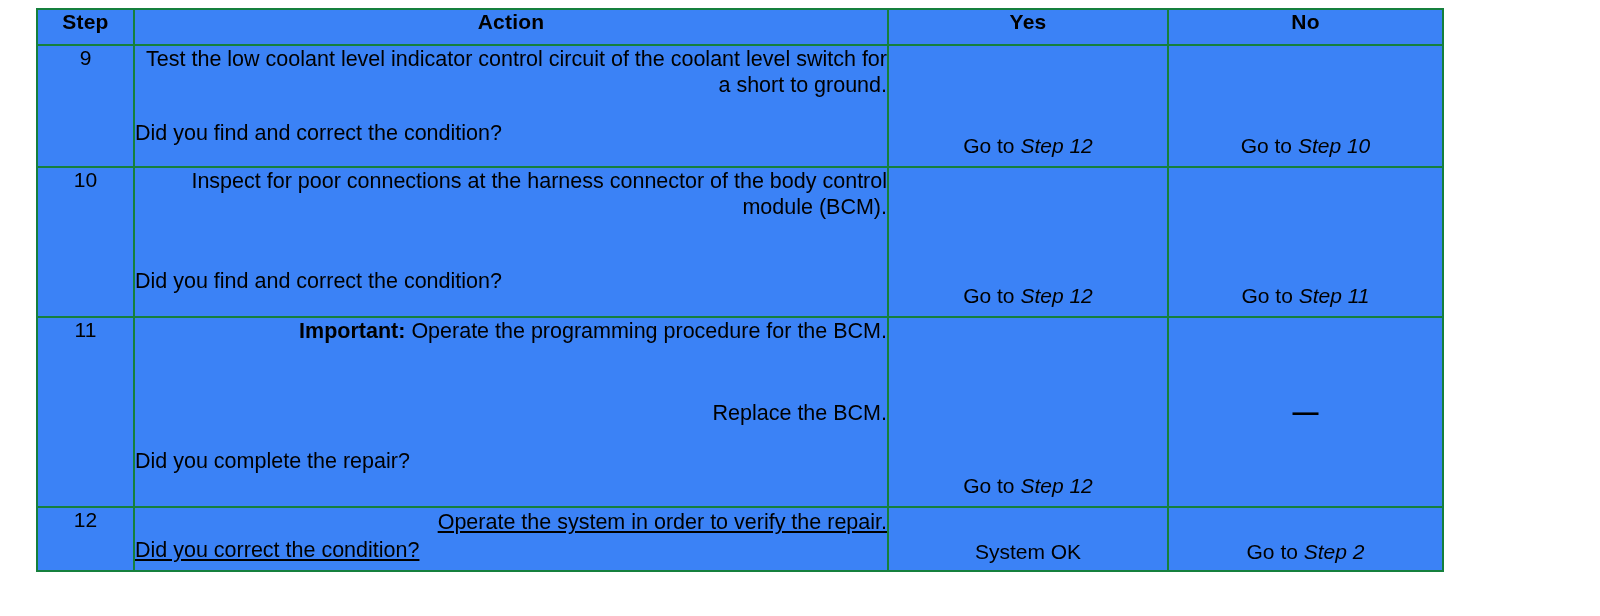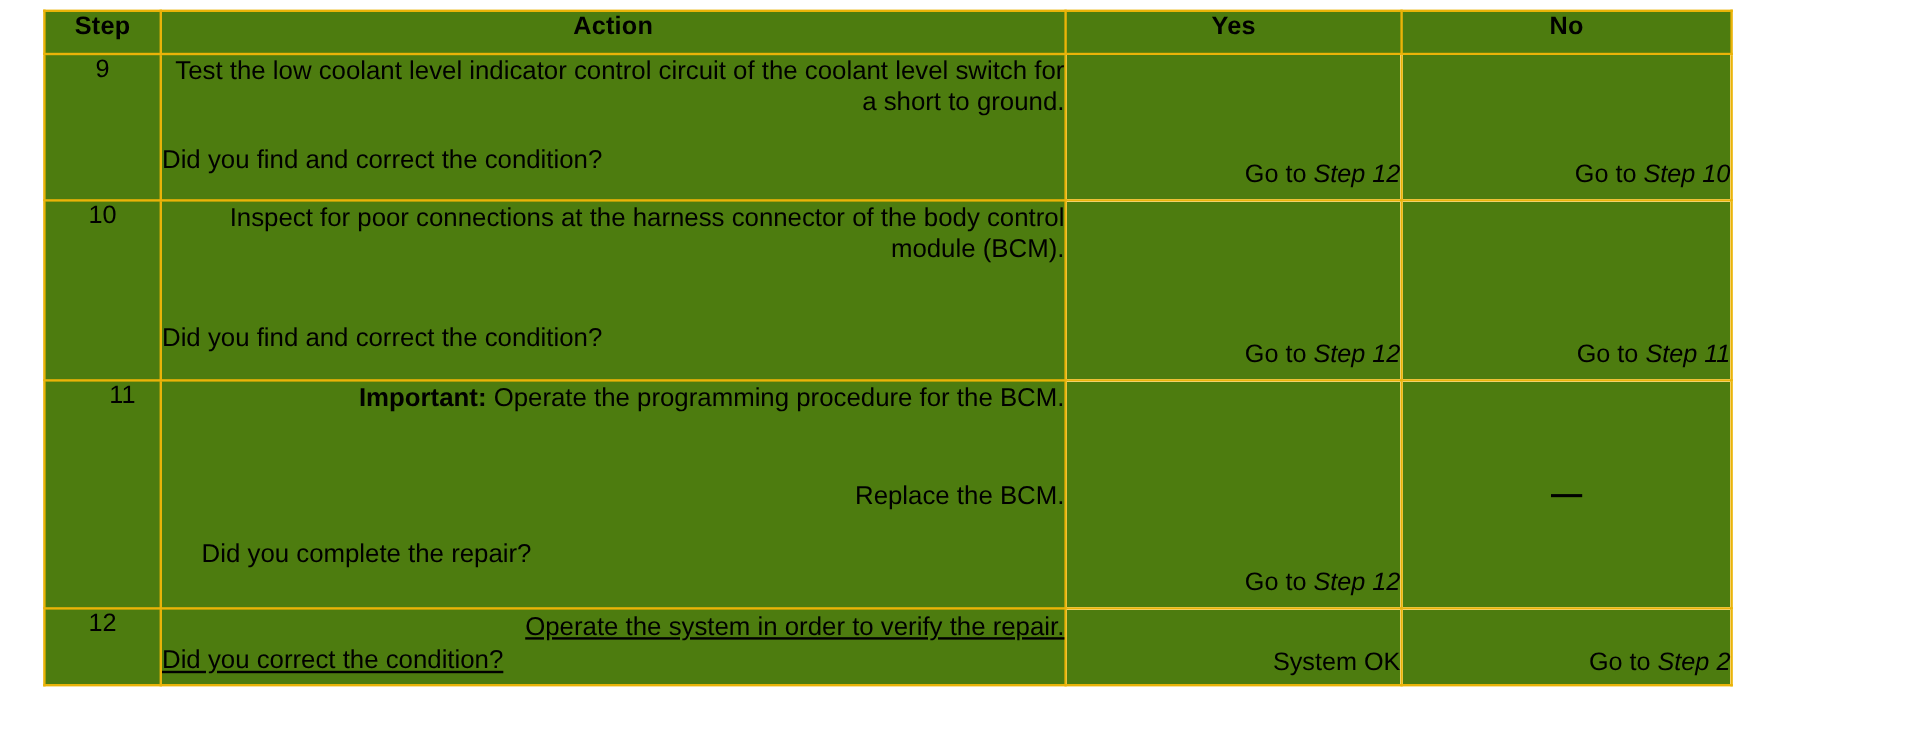--- a/index.html
+++ b/index.html
@@ -19,24 +19,24 @@
   }
   table.diag{
     position:absolute;
     left:36px; top:8px;
     width:1406px;
     border-collapse:collapse;
     table-layout:fixed;
     background:#fff;
   }
   table.diag td, table.diag th{
-    border:2px solid #eab308;
+    border:2px solid #15803d;
     padding:0;
     vertical-align:top;
-    background:#4d7c0f;
+    background:#3b82f6;
   }
   
   col.c-step{width:97px;}
   col.c-action{width:754px;}
   col.c-yes{width:280px;}
   col.c-no{width:275px;}
 
   thead th{
     height:34px;
     text-align:center;
@@ -64,40 +64,40 @@
   .action-lead{ display:block;text-align:right; }
   .action-q{ display:block; }
   .imp{ font-weight:bold; }
   .ital{ font-style:italic; }
 
   
   .cell-bottom{
     position:absolute;
     left:0; right:0;
     bottom:8px;
-    text-align:right;
+    text-align:center;
   }
   .cell-mid{
     position:absolute;
     left:0; right:0;
     top:50%;
     transform:translateY(-50%);
     text-align:center;
   }
   .dash{
     display:inline-block;
     font-size:26px;
     line-height:1;
     font-weight:bold;
   }
 
   
   tr.r9 td{height:120px;}
   tr.r10 td{height:148px;margin-top:18px;}
-  tr.r11 td{height:188px;padding-left:33px;}
+  tr.r11 td{height:188px;}
   tr.r12 td{height:62px;}
 
   
   .gap-sm{display:block;height:22px;}
   .gap-md{display:block;height:48px;}
   .gap-lg{display:block;height:56px;}
 
   td.r12action{
     padding:4px 0 2px 12px;
     line-height:28px;

